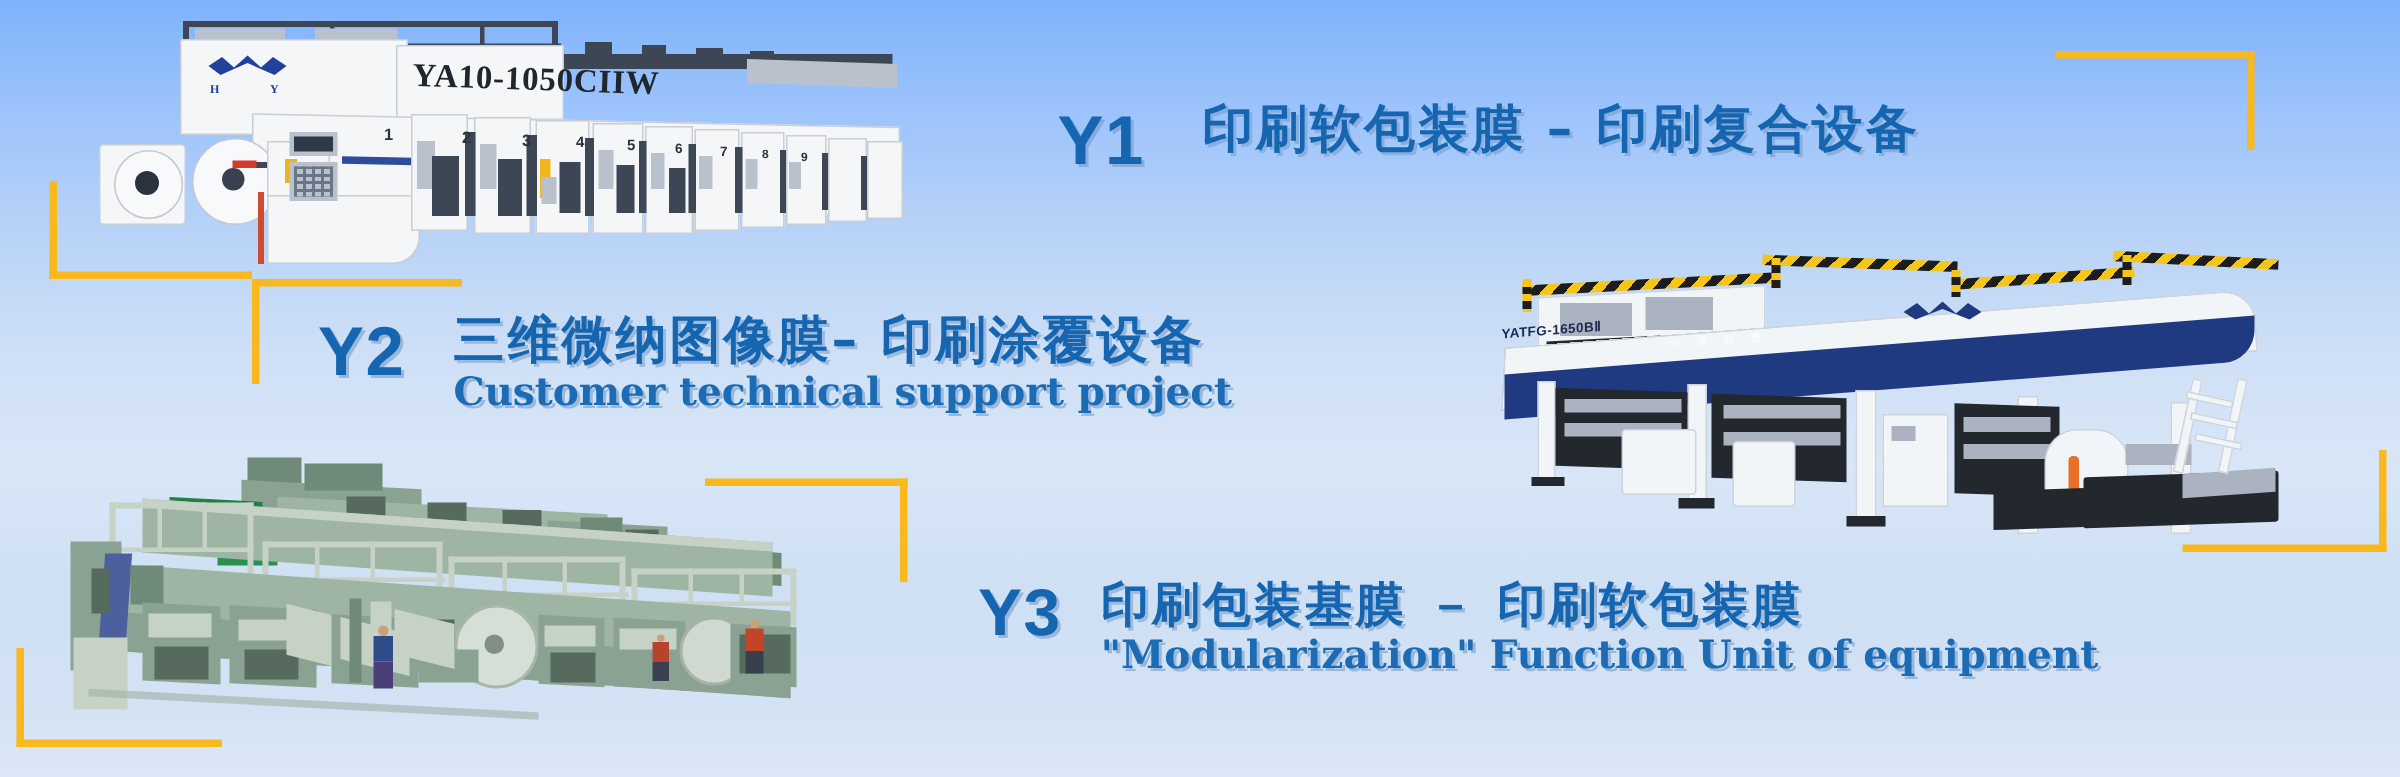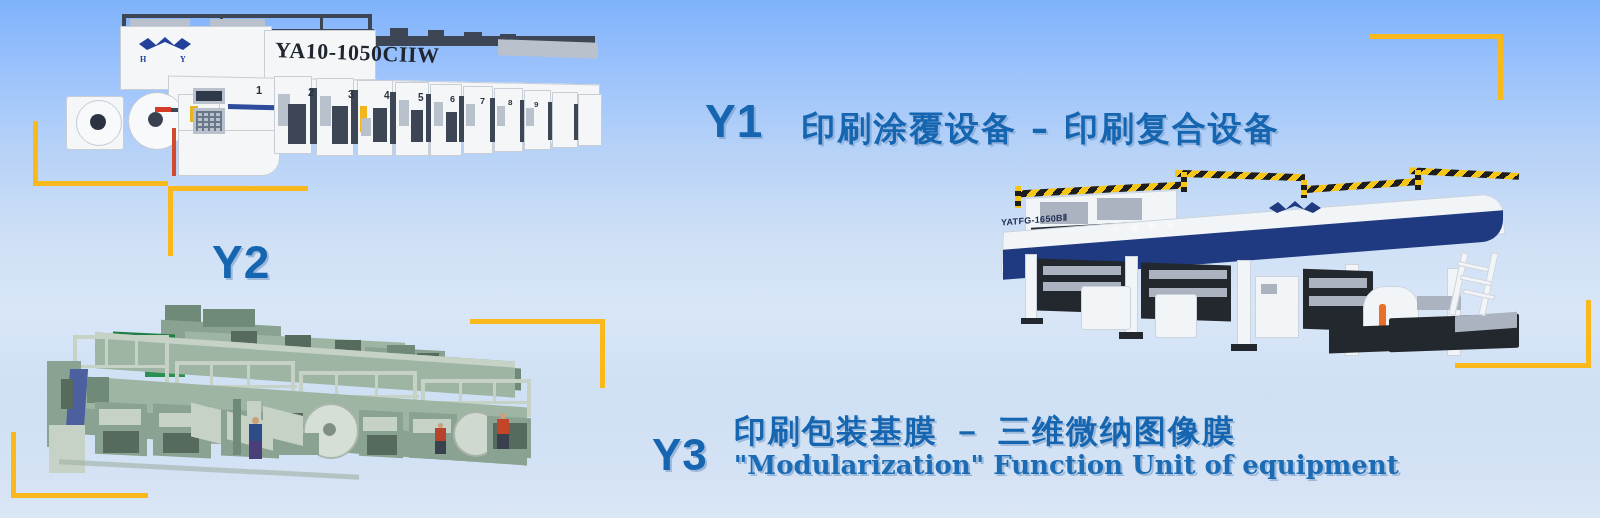--- a/index.html
+++ b/index.html
@@ -24,21 +24,21 @@
         #dbe7f6 100%);
   }
 
   
   .bracket {
     position: absolute;
     background: #f9b81c;
   }
 
   
-  .row { position: absolute; display: flex; align-items: flex-end; white-space: nowrap; margin-top: 28px; }
+  .row { position: absolute; display: flex; align-items: flex-start; white-space: nowrap; }
   .ycode {
     color: #1565b0;
     font-weight: bold;
     font-family: "Liberation Sans", "DejaVu Sans", sans-serif;
     letter-spacing: 1px;
     text-shadow: 2px 2px 0 rgba(110,150,195,.55);
   }
   .txtcol { display: flex; flex-direction: column; }
   .cn {
     color: #1565b0;
@@ -407,29 +407,33 @@
 
   <div class="bracket" style="left:1586px; top:300px; width:5px; height:68px;"></div>
   <div class="bracket" style="left:1455px; top:363px; width:136px; height:5px;"></div>
 
   <div class="bracket" style="left:11px; top:432px; width:5px; height:66px;"></div>
   <div class="bracket" style="left:11px; top:493px; width:137px; height:5px;"></div>
 
   <div class="row" style="left:705px; top:66px;">
     <div class="ycode" style="font-size:46px; margin-right:38px;">Y1</div>
     <div class="txtcol">
-      <div class="cn" style="font-size:34px; line-height:40px;">印刷涂覆设备 – 印刷复合设备</div>
+      <div class="cn" style="font-size:34px; line-height:40px;">印刷软包装膜 – 印刷复合设备</div>
     </div>
   </div>
 
   <div class="row" style="left:212px; top:207px;">
     <div class="ycode" style="font-size:46px; margin-right:32px;">Y2</div>
+    <div class="txtcol">
+      <div class="cn" style="font-size:34px; line-height:40px;">三维微纳图像膜– 印刷涂覆设备</div>
+      <div class="en" style="font-size:26px; line-height:29px; margin-top:1px;">Customer technical support project</div>
+    </div>
   </div>
 
   <div class="row" style="left:652px; top:384px;">
     <div class="ycode" style="font-size:44px; margin-right:26px;">Y3</div>
     <div class="txtcol">
-      <div class="cn" style="font-size:32px; line-height:38px;">印刷包装基膜 －  三维微纳图像膜</div>
+      <div class="cn" style="font-size:32px; line-height:38px;">印刷包装基膜 －  印刷软包装膜</div>
       <div class="en" style="font-size:26px; line-height:29px; margin-top:1px;">"Modularization" Function Unit of equipment</div>
     </div>
   </div>
 
 </div>
 
 </body></html>

